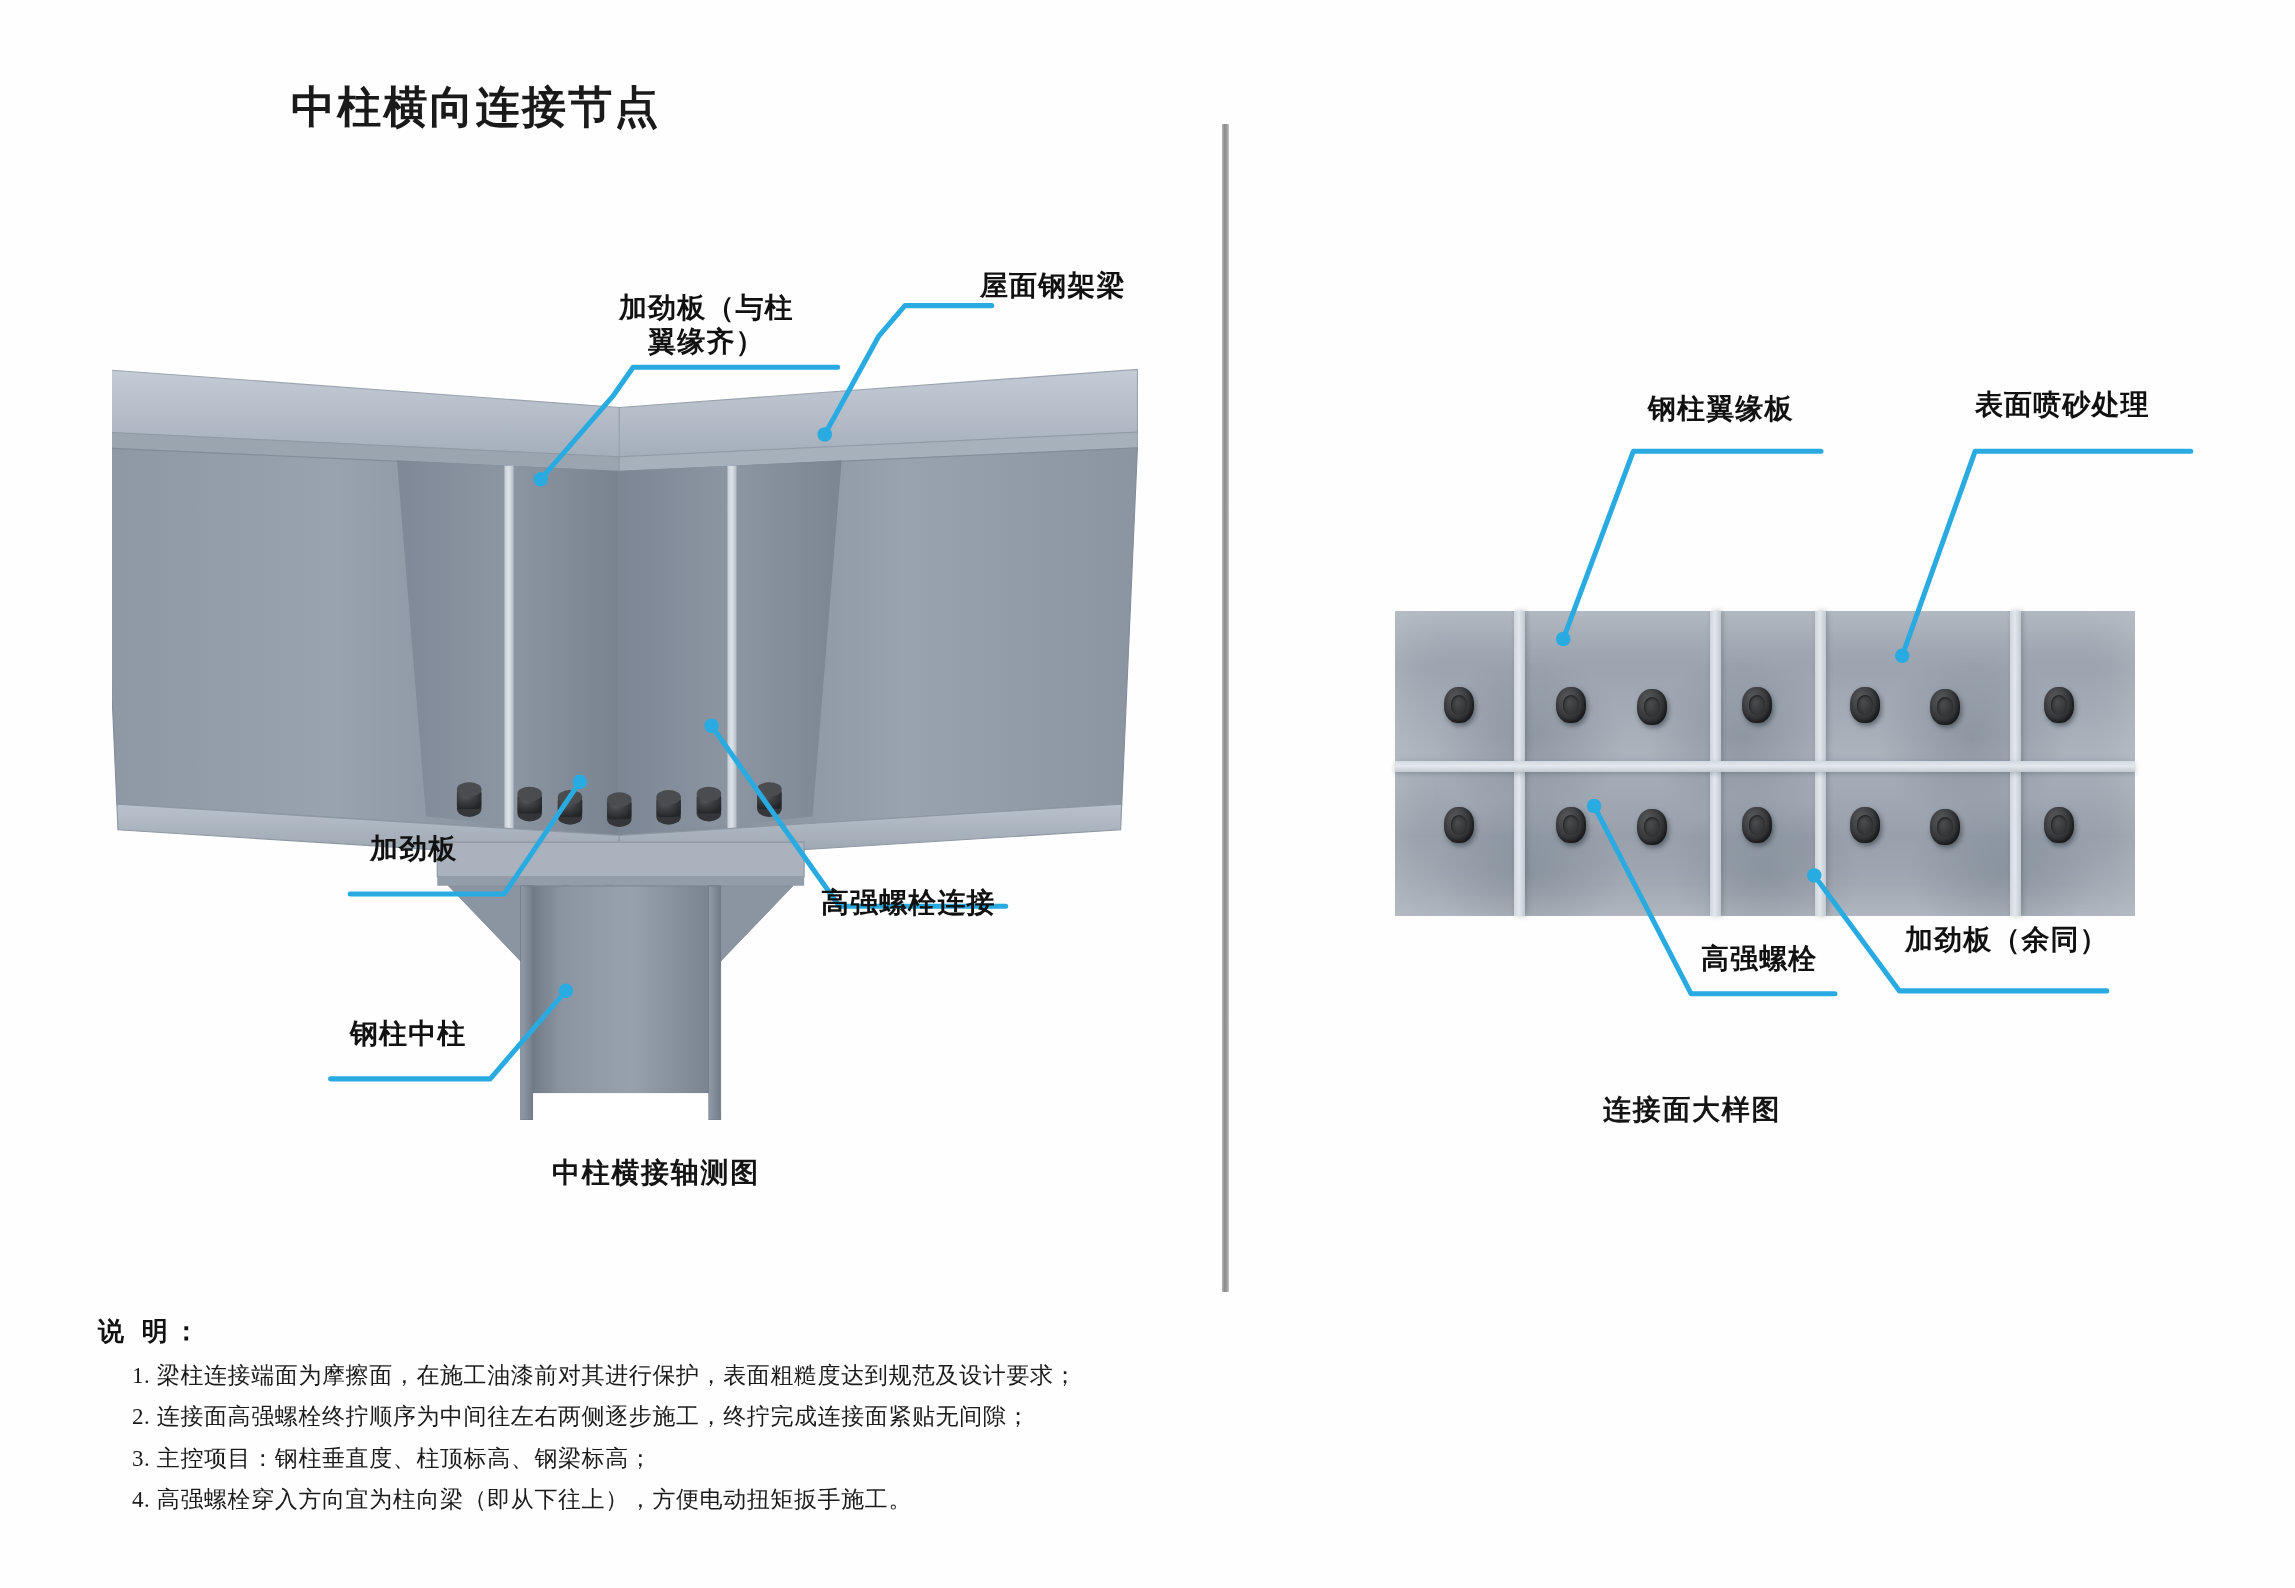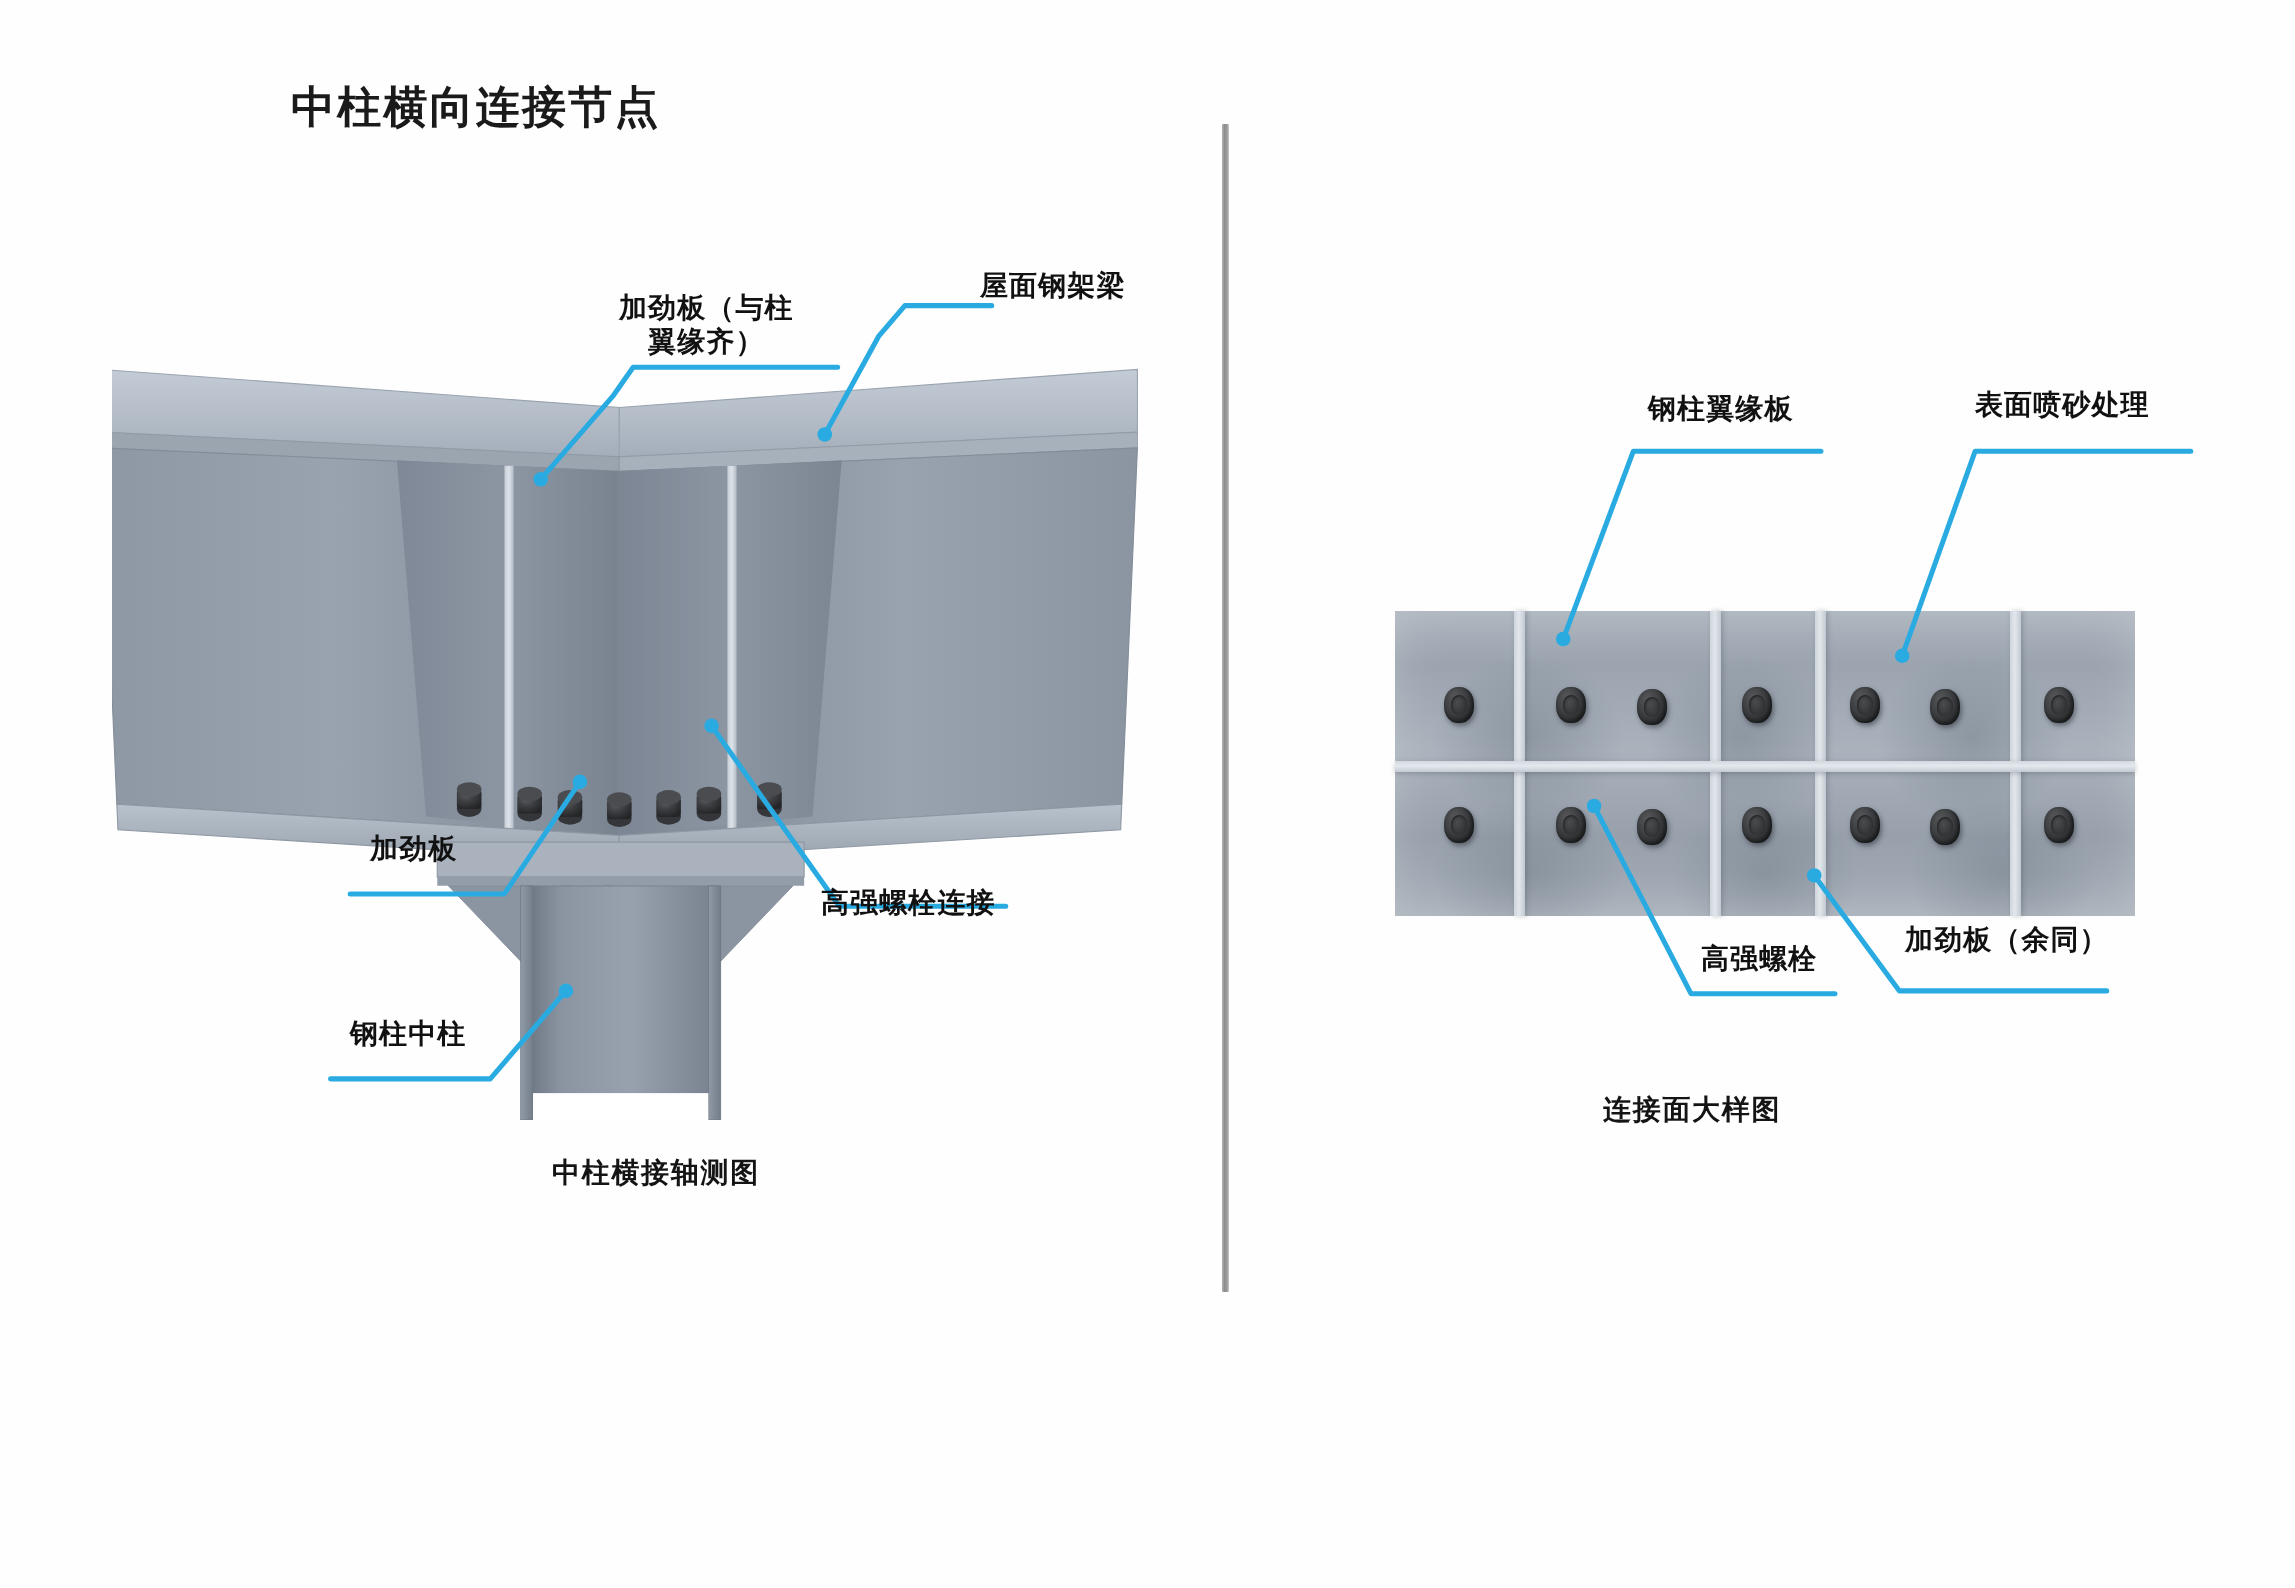--- a/index.html
+++ b/index.html
@@ -305,15 +305,22 @@
 
   <div class="anno" style="left:1975px;top:380px;margin-top:8px;">表面喷砂处理</div>
 
   <div class="anno" style="left:1701px;top:942px;">高强螺栓</div>
 
   <div class="anno" style="left:1905px;top:923px;">加劲板（余同）</div>
 
   <div class="fig-caption cap-left">中柱横接轴测图</div>
   <div class="fig-caption cap-right">连接面大样图</div>
 
+  <div class="notes">
+    <div class="notes-head">说 明：</div>
+    <div class="note-line">1. 梁柱连接端面为摩擦面，在施工油漆前对其进行保护，表面粗糙度达到规范及设计要求；</div>
+    <div class="note-line">2. 连接面高强螺栓终拧顺序为中间往左右两侧逐步施工，终拧完成连接面紧贴无间隙；</div>
+    <div class="note-line">3. 主控项目：钢柱垂直度、柱顶标高、钢梁标高；</div>
+    <div class="note-line">4. 高强螺栓穿入方向宜为柱向梁（即从下往上），方便电动扭矩扳手施工。</div>
+  </div>
 
 </div>
 
 
 </body></html>

